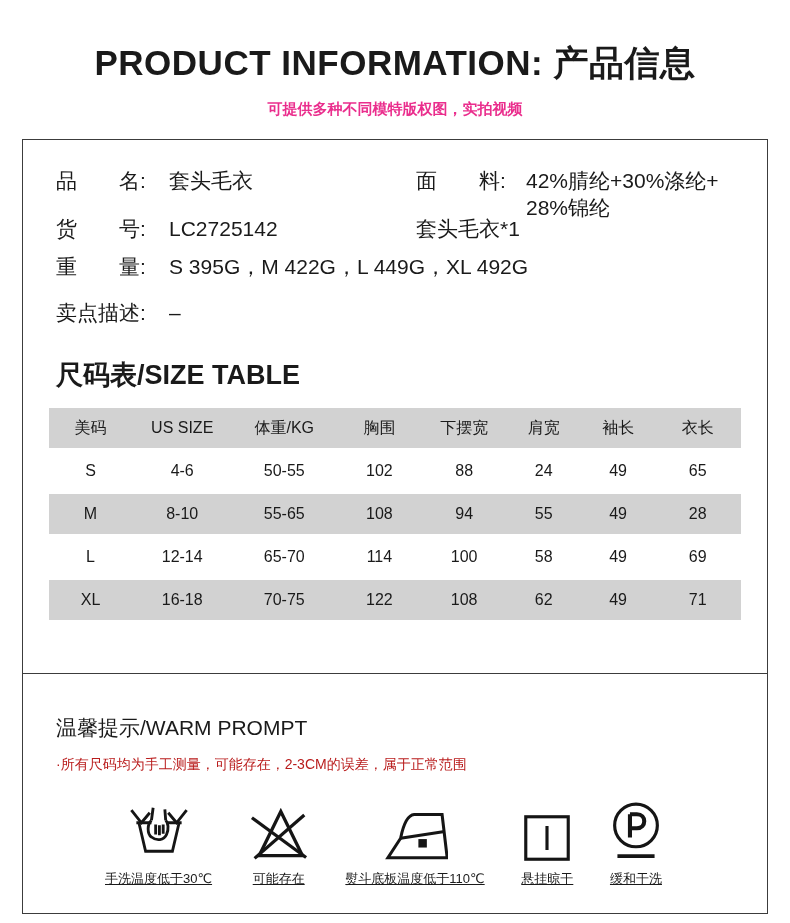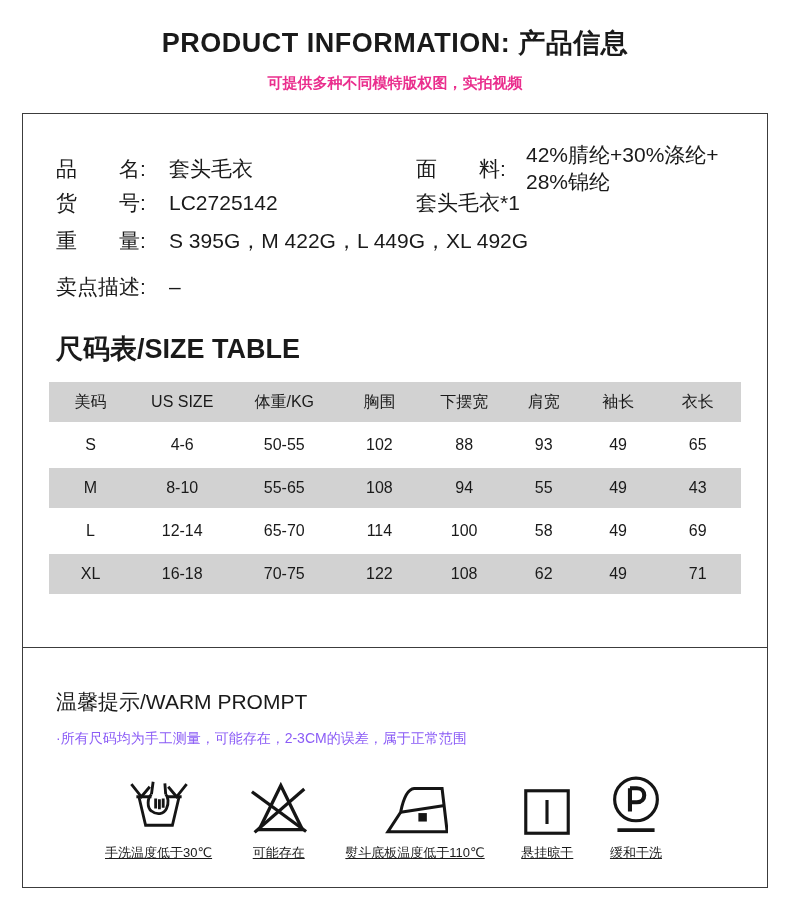--- a/index.html
+++ b/index.html
@@ -3,42 +3,42 @@
 <meta charset="utf-8">
 <style>
   * { box-sizing: border-box; }
   html,body { margin:0; padding:0; }
   body {
     width:790px; height:923px; background:#ffffff; color:#1a1a1a;
     font-family:"Liberation Sans","DejaVu Sans",sans-serif;
     overflow:hidden;
   }
   .page-title {
-    margin-top:25px; text-align:center;
-    font-size:27px; font-weight:700; letter-spacing:.5px;
+    margin-top:40px; text-align:center;
+    font-size:35px; font-weight:700; letter-spacing:.5px;
   }
   .page-subtitle {
     margin-top:13px; text-align:center;
     font-size:15px; font-weight:700; color:#ea2e8d;
   }
   .main-box {
     margin:20px 22px 0 22px;
     border:1px solid #3c3c3c;
     height:775px;
   }
   
   .info-section {
     height:534px; border-bottom:1px solid #3c3c3c;
     padding:27px 33px 0 33px;
   }
   .info-row { display:flex; font-size:21px; line-height:27px; }
   .row-1 { margin-bottom:0; }
   .row-2 { margin-top:-6px; margin-bottom:11px; }
   .row-3 { margin-bottom:19px; }
-  .info-pair { display:flex; align-items:center; }
+  .info-pair { display:flex; align-items:flex-start; }
   .pair-left { flex:0 0 360px; }
   .info-label { flex:0 0 113px; white-space:pre; }
   .pair-right .info-label { flex:0 0 110px; }
   .info-value { }
   .fabric-line { display:block; }
   .size-table-title {
     margin-top:31px; font-size:27px; font-weight:700;
   }
   table.size-table {
     width:calc(100% + 14px); margin-left:-7px; margin-top:12px;
@@ -46,21 +46,21 @@
     font-size:16px; table-layout:fixed;
   }
   .size-table td, .size-table th {
     height:40px; text-align:center; vertical-align:middle;
     font-weight:400; padding:0;
   }
   .size-table tr.shaded td, .size-table tr.shaded th { background:#d2d2d2; }
   
   .warm-section { padding:40px 33px 0 33px; height:240px; }
   .warm-title { font-size:21px; font-weight:400; }
-  .warm-note { margin-top:14px; font-size:14px; color:#8b5cf6; }
+  .warm-note { margin-top:14px; font-size:14px; color:#b91c1c; }
   .care-row {
     display:flex; justify-content:space-between; align-items:flex-end;
     padding:0 72px 0 49px; margin-top:22px;
   }
   .care-item { display:flex; flex-direction:column; align-items:center; }
   .care-icon { height:66px; display:flex; align-items:flex-end; justify-content:center; }
   .care-label { margin-top:8px; font-size:13px; white-space:nowrap;text-decoration:underline; }
   svg.care { display:block; }
 </style>
 </head>
@@ -134,33 +134,33 @@
         <th>肩宽</th>
         <th>袖长</th>
         <th>衣长</th>
       </tr>
       <tr>
         <td>S</td>
         <td>4-6</td>
         <td>50-55</td>
         <td>102</td>
         <td>88</td>
-        <td>93</td>
+        <td>24</td>
         <td>49</td>
         <td>65</td>
       </tr>
       <tr class="shaded">
         <td>M</td>
         <td>8-10</td>
         <td>55-65</td>
         <td>108</td>
         <td>94</td>
         <td>55</td>
         <td>49</td>
-        <td>43</td>
+        <td>28</td>
       </tr>
       <tr>
         <td>L</td>
         <td>12-14</td>
         <td>65-70</td>
         <td>114</td>
         <td>100</td>
         <td>58</td>
         <td>49</td>
         <td>69</td>

